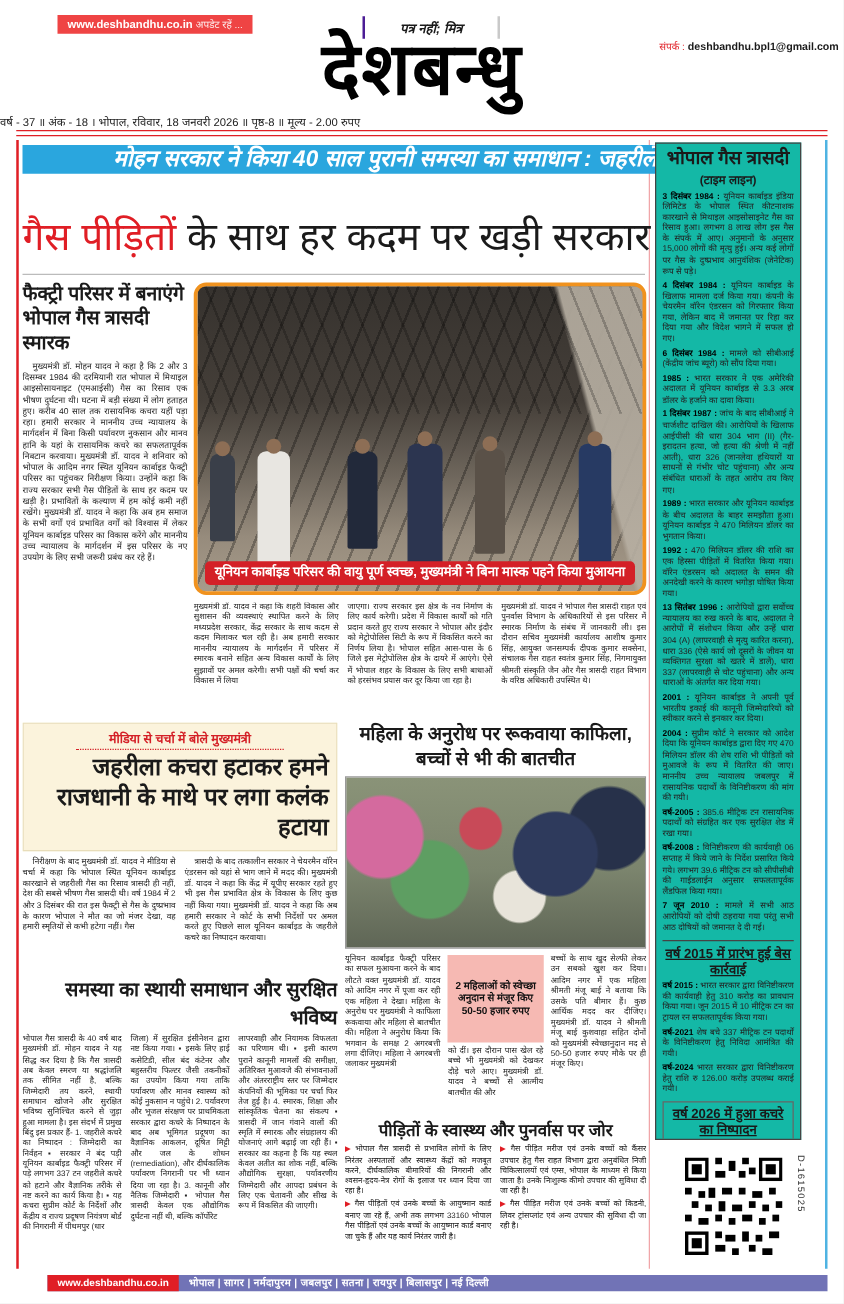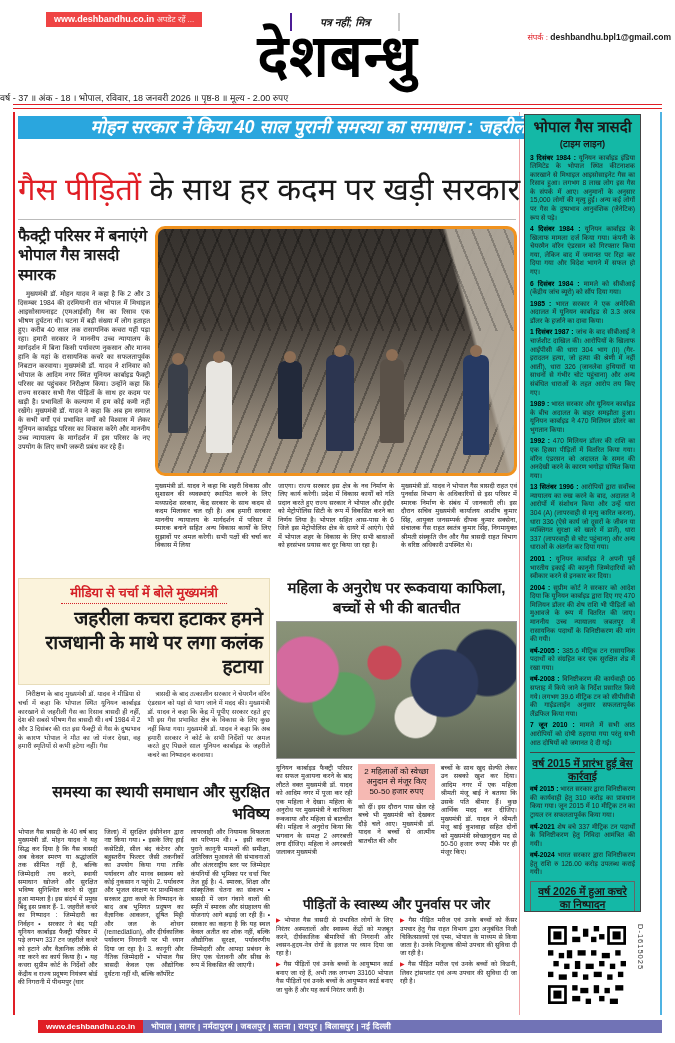--- a/index.html
+++ b/index.html
@@ -63,41 +63,41 @@
   .caption { position:absolute; left:6px; right:6px; bottom:5px; background:#d42027;
     color:#fff; font-size:10.5px; font-weight:bold; text-align:center; border-radius:4px;
     padding:3px 4px; line-height:1.2; }
   
   .under-photo { position:absolute; left:155px; top:482px; width:362px; height:90px;
     display:flex; gap:7px; overflow:hidden; }
   .under-photo p { flex:1; font-size:6.5px; line-height:1.3; text-align:justify; color:#222; }
   
   .media-block { position:absolute; left:18px; top:578px; width:252px; height:196px; overflow:hidden; }
   .cream { background:#fbf3dc; border:1px solid #e8ddba; padding:4px 6px 6px; }
-  .media-kicker { color:#d42027; font-size:13px; font-weight:bold; text-align:center;
+  .media-kicker { color:#d42027; font-size:10px; font-weight:bold; text-align:center;
     border-bottom:1px dotted #d42027; display:block; width:70%; margin:0 auto 3px; padding-bottom:2px; }
   .media-block h2 { font-size:19px; font-weight:800; text-align:right; line-height:1.25; }
   .media-cols { display:flex; gap:7px; margin-top:5px; }
   .media-cols p { flex:1; font-size:6.6px; line-height:1.32; text-align:justify; text-indent:8px; color:#222; }
   
   .woman-block { position:absolute; left:276px; top:578px; width:241px; height:317px; overflow:hidden; }
   .woman-block h2 { font-size:15px; font-weight:800; text-align:center; line-height:1.3; }
   .photo2 { width:241px; height:138px; margin-top:4px; border:1px solid #999; overflow:hidden;
     background:
       radial-gradient(circle at 12% 35%, #d46a9e 0 14%, rgba(0,0,0,0) 15%),
       radial-gradient(circle at 28% 60%, #5e9e62 0 16%, rgba(0,0,0,0) 17%),
       radial-gradient(circle at 45% 30%, #c84a58 0 10%, rgba(0,0,0,0) 11%),
       radial-gradient(circle at 70% 45%, #2e3a5c 0 18%, rgba(0,0,0,0) 19%),
       radial-gradient(circle at 88% 30%, #27314a 0 14%, rgba(0,0,0,0) 15%),
       radial-gradient(circle at 58% 70%, #e8e4da 0 12%, rgba(0,0,0,0) 13%),
       linear-gradient(180deg,#8a9378 0%,#7b846d 55%,#5f6656 100%); }
   .woman-cols { display:flex; gap:6px; margin-top:5px; }
   .woman-cols .wcol { flex:1; font-size:6.5px; line-height:1.3; text-align:justify; color:#222; }
-  .pinkbox { background:#f6b9b3; font-size:8px; font-weight:400; line-height:1.25;
-    padding:3px 4px; margin-bottom:3px; text-align:center; color:#111; }
+  .pinkbox { background:#f6b9b3; font-size:8px; font-weight:700; line-height:1.25;
+    padding:20px 4px; margin-bottom:3px; text-align:center; color:#111; }
   
   .solution-block { position:absolute; left:18px; top:780px; width:252px; height:234px; overflow:hidden; }
   .solution-block h2 { font-size:15.5px; font-weight:800; text-align:right; margin-bottom:4px; }
   .sol-cols { display:flex; gap:7px; }
   .sol-cols p { flex:1; font-size:6.4px; line-height:1.3; text-align:justify; color:#222; }
   
   .health-block { position:absolute; left:276px; top:895px; width:241px; height:119px; overflow:hidden; }
   .health-block h2 { font-size:13.5px; font-weight:800; text-align:center; margin-bottom:3px; }
   .health-cols { display:flex; gap:7px; }
   .health-cols .hcol { flex:1; }
@@ -162,20 +162,21 @@
   </div>
 
   <div class="photo1">
     <div class="ph-roof"></div>
     <div class="fig f6"></div>
     <div class="fig f1"></div>
     <div class="fig f2"></div>
     <div class="fig f3"></div>
     <div class="fig f4"></div>
     <div class="fig f5"></div>
+    <div class="caption">यूनियन कार्बाइड परिसर की वायु पूर्ण स्वच्छ, मुख्यमंत्री ने बिना मास्क पहने किया मुआयना</div>
   </div>
 
   <div class="under-photo">
     <p>मुख्यमंत्री डॉ. यादव ने कहा कि शहरी विकास और सुशासन की व्यवस्थाएं स्थापित करने के लिए मध्यप्रदेश सरकार, केंद्र सरकार के साथ कदम से कदम मिलाकर चल रही है। अब हमारी सरकार माननीय न्यायालय के मार्गदर्शन में परिसर में स्मारक बनाने सहित अन्य विकास कार्यों के लिए सुझावों पर अमल करेगी। सभी पक्षों की चर्चा कर विकास में लिया</p>
     <p>जाएगा। राज्य सरकार इस क्षेत्र के नव निर्माण के लिए कार्य करेगी। प्रदेश में विकास कार्यों को गति प्रदान करते हुए राज्य सरकार ने भोपाल और इंदौर को मेट्रोपोलिस सिटी के रूप में विकसित करने का निर्णय लिया है। भोपाल सहित आस-पास के 6 जिले इस मेट्रोपोलिस क्षेत्र के दायरे में आएंगे। ऐसे में भोपाल शहर के विकास के लिए सभी बाधाओं को हरसंभव प्रयास कर दूर किया जा रहा है।</p>
     <p>मुख्यमंत्री डॉ. यादव ने भोपाल गैस त्रासदी राहत एवं पुनर्वास विभाग के अधिकारियों से इस परिसर में स्मारक निर्माण के संबंध में जानकारी ली। इस दौरान सचिव मुख्यमंत्री कार्यालय आशीष कुमार सिंह, आयुक्त जनसम्पर्क दीपक कुमार सक्सेना, संचालक गैस राहत स्वतंत्र कुमार सिंह, निगमायुक्त श्रीमती संस्कृति जैन और गैस त्रासदी राहत विभाग के वरिष्ठ अधिकारी उपस्थित थे।</p>
   </div>
 
   <div class="media-block">
     <div class="cream">

